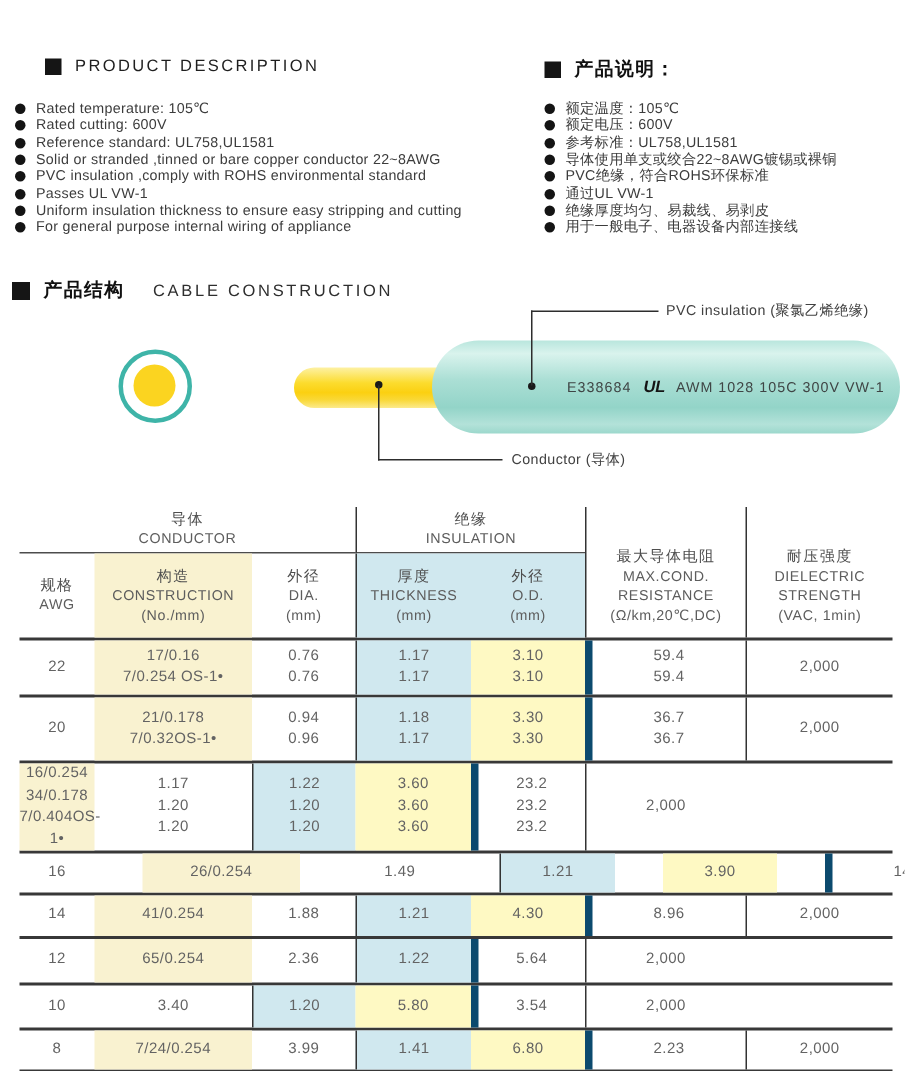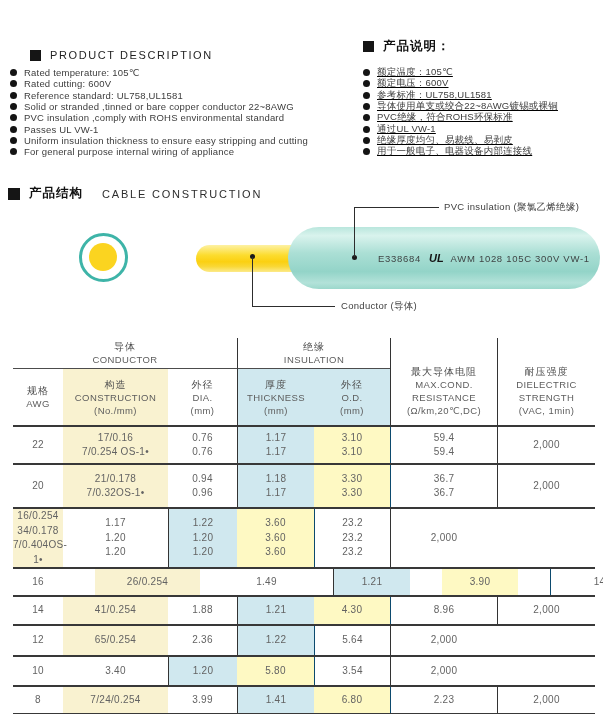--- a/index.html
+++ b/index.html
@@ -62,29 +62,29 @@
   .trow:nth-child(4){ min-height:28px;gap:32px; }
   .trow:nth-child(5){ min-height:29px; }
   .trow:nth-child(6){ min-height:31px; }
   .trow:nth-child(7){ min-height:30px; }
   .trow:nth-child(8){ min-height:28px; }
   .cell { display:flex; flex-direction:column; justify-content:center; text-align:center;
     font-size:10px; color:#636363; line-height:14.5px; letter-spacing:0.3px; white-space:pre-line; }
   .c-con { background:#f9f2d0; }
   .c-thk { background:#d0e8ef; border-left:1px solid #333; }
   .c-od  { background:#fef9c3; }
-  .c-res { border-left:1px solid #0c4a6e; }
+  .c-res { border-left:5px solid #0c4a6e; }
   .c-die { border-left:1px solid #333; }
 </style>
 </head>
 <body>
 
 <div class="page">
 
-  <div class="sec-head" style="left:10px; top:49px;padding-left:20px;">
+  <div class="sec-head" style="left:10px; top:38px;padding-left:20px;">
     <span class="sq"></span>
     <span class="sec-title">PRODUCT DESCRIPTION</span>
   </div>
   <ul class="blist" style="left:10px; top:67px;">
     <li>
         <span class="dot"></span>
         <span class="txt">Rated temperature: 105℃</span>
       </li>
     <li>
         <span class="dot"></span>
@@ -113,21 +113,21 @@
     <li>
         <span class="dot"></span>
         <span class="txt">For general purpose internal wiring of appliance</span>
       </li>
   </ul>
 
   <div class="sec-head" style="left:363px; top:38px;">
     <span class="sq"></span>
     <span class="sec-title zh">产品说明：</span>
   </div>
-  <ul class="blist" style="left:363px; top:67px;text-decoration:underline;">
+  <ul class="blist" style="left:363px; top:67px;">
     <li>
         <span class="dot"></span>
         <span class="txt">额定温度：105℃</span>
       </li>
     <li>
         <span class="dot"></span>
         <span class="txt">额定电压：600V</span>
       </li>
     <li>
         <span class="dot"></span>

